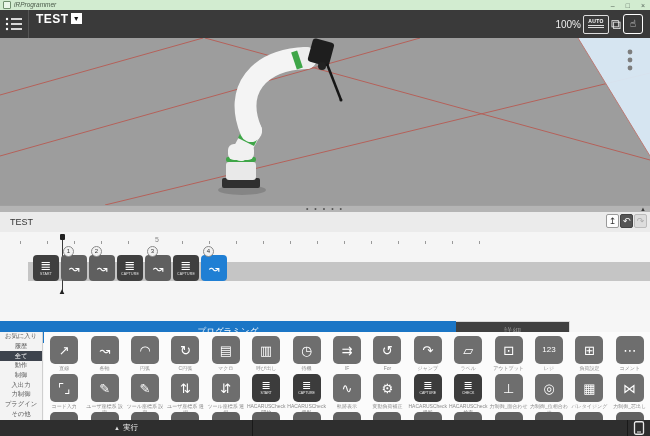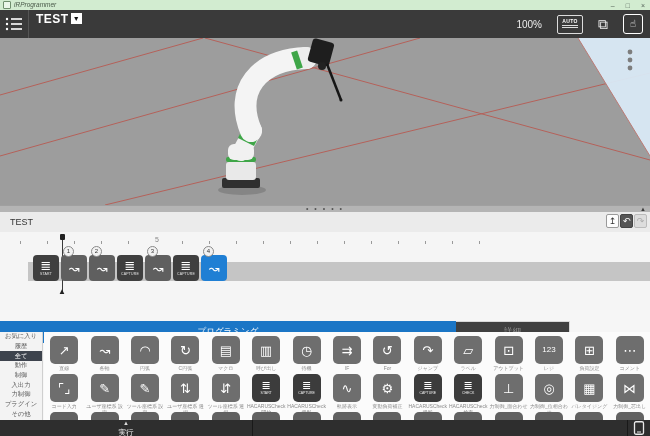--- a/index.html
+++ b/index.html
@@ -14,21 +14,21 @@
   .wbtns{position:absolute;right:5px;top:0;height:10px;display:flex;gap:11px;align-items:center;}
   .wbtns span{font-size:7px;color:#55635a;line-height:1;}
   
   .toolbar{position:absolute;left:0;top:10px;width:650px;height:28px;background:#3a3a3a;}
   .hamb{position:absolute;left:0;top:0;width:28px;height:28px;border-right:1px solid #555;
         display:flex;align-items:center;justify-content:center;}
   .progsel{position:absolute;left:36px;top:3px;display:flex;align-items:flex-start;gap:2px;}
   .progsel .pname{color:#fff;font-size:12px;font-weight:bold;line-height:1.1;letter-spacing:.5px;}
   .progsel .dd{width:11px;height:11px;background:#fff;display:flex;align-items:center;justify-content:center;
                font-size:7px;color:#111;line-height:1;}
-  .tb-right{position:absolute;right:7px;top:3px;height:22px;display:flex;align-items:center;gap:15px;}
+  .tb-right{position:absolute;right:7px;top:3px;height:22px;display:flex;align-items:center;gap:2px;}
   .zoomlbl{color:#eee;font-size:10px;}
   .autobadge{width:24px;height:17px;border:1px solid #ddd;border-radius:2px;display:flex;flex-direction:column;
              align-items:center;justify-content:center;gap:1px;}
   .autobadge .at{color:#fff;font-size:5px;font-weight:bold;line-height:1;letter-spacing:.3px;}
   .autobadge .bars{width:16px;height:5px;background:repeating-linear-gradient(#ddd 0 1px,transparent 1px 2.5px);}
   .panelico{color:#eee;font-size:14px;line-height:1;}
   .touchico{width:18px;height:18px;border:1.5px solid #fff;border-radius:3px;display:flex;
             align-items:center;justify-content:center;color:#fff;font-size:10px;line-height:1;}
   
   .viewport{position:absolute;left:0;top:38px;width:650px;height:167px;background:#9d9d9d;}
@@ -88,21 +88,21 @@
   .pal-icon.dark{background:#3c3c3c;}
   .pal-icon.dark .g{font-size:11px;}
   .pal-icon .cap{color:#eee;font-size:3.5px;line-height:1;margin-top:1px;}
   .pal-label{font-size:5px;color:#8a8a8a;text-align:center;line-height:1.2;margin-top:1px;width:40px;
              word-break:break-all;}
   .pal-row.r3{height:8px;}
   .pal-row.r3 .stub{width:28px;height:28px;border-radius:5px;background:#616161;justify-self:center;}
   
   .bottombar{position:absolute;left:0;top:420px;width:650px;height:16px;background:#2e2e2e;}
   .bb-sec{position:absolute;top:0;height:16px;display:flex;align-items:center;justify-content:center;
-          gap:3px;border-right:1px solid #191919;box-sizing:border-box;flex-direction:column;}
+          gap:3px;border-right:1px solid #191919;box-sizing:border-box;}
   .bb-sec .arrow{color:#ddd;font-size:6px;line-height:1;}
   .bb-sec .lbl{color:#eee;font-size:7.5px;line-height:1;}
   .bb-device{position:absolute;right:2px;top:1px;width:18px;height:14px;display:flex;align-items:center;
              justify-content:center;}
 </style>
 </head>
 <body>
 
 <div id="app">
 

